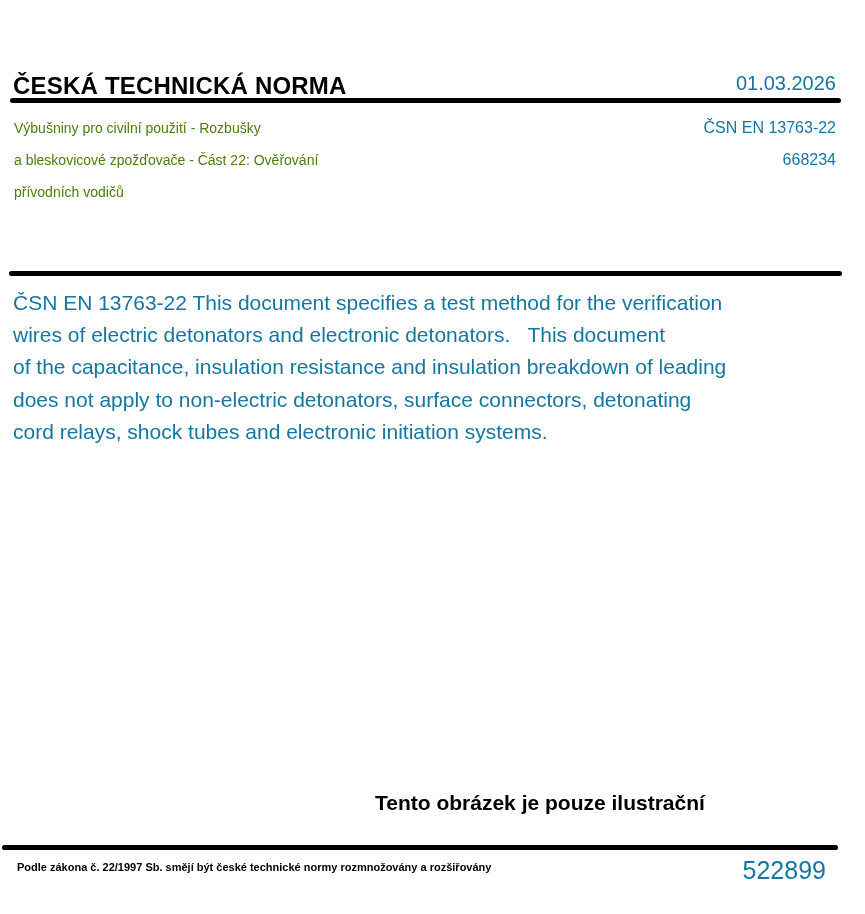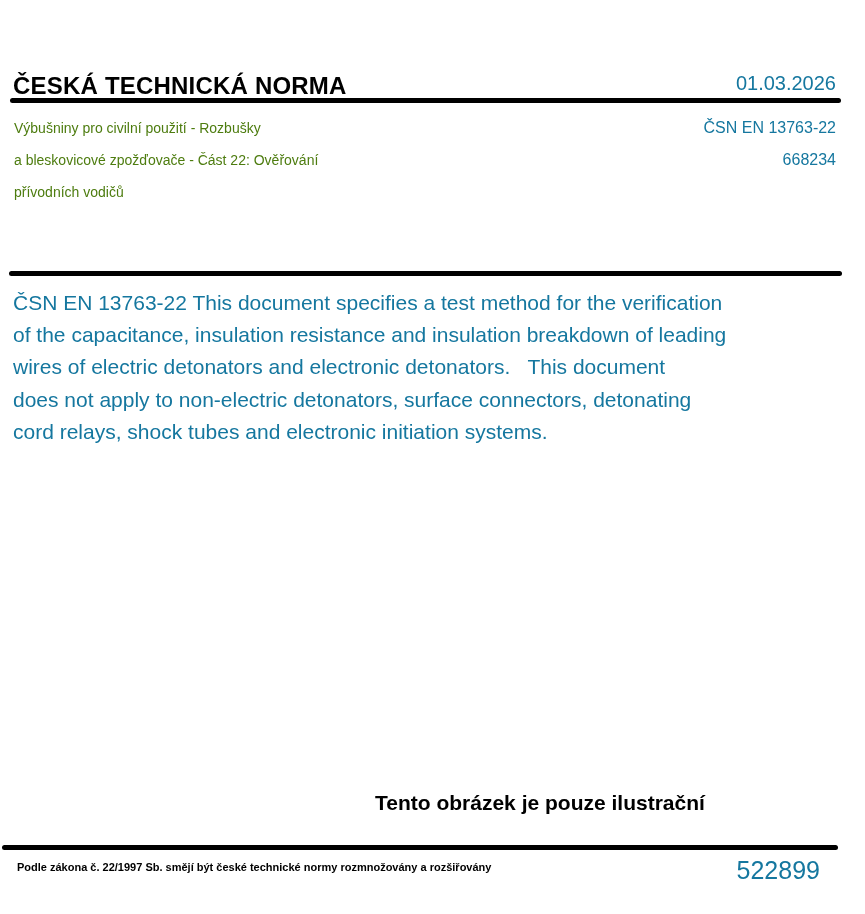--- a/index.html
+++ b/index.html
@@ -83,21 +83,21 @@
     left: 17px;
     top: 859px;
     font-size: 11px;
     font-weight: bold;
     line-height: 17.5px;
     color: #000000;
   }
   .footer-legal div { white-space: pre; }
 
   .footer-number {
-    right: 45px;
+    right: 39px;
     top: 856px;
     font-size: 25px;
     color: #15779f;
     white-space: nowrap;
   }
 </style>
 </head>
 <body>
 
 <div class="abs header-title">ČESKÁ TECHNICKÁ NORMA</div>
@@ -113,22 +113,22 @@
 
 <div class="abs ref-block">
   <div>ČSN EN 13763-22</div>
   <div>668234</div>
 </div>
 
 <div class="abs rule rule-2"></div>
 
 <div class="abs abstract">
   <div>ČSN EN 13763-22 This document specifies a test method for the verification</div>
+  <div>wires of electric detonators and electronic detonators.   This document</div>
   <div>of the capacitance, insulation resistance and insulation breakdown of leading</div>
-  <div>wires of electric detonators and electronic detonators.   This document</div>
   <div>does not apply to non-electric detonators, surface connectors, detonating</div>
   <div>cord relays, shock tubes and electronic initiation systems.</div>
 </div>
 
 <div class="abs notice">Tento obrázek je pouze ilustrační</div>
 
 <div class="abs rule rule-3"></div>
 
 <div class="abs footer-legal">
   <div>Podle zákona č. 22/1997 Sb. smějí být české technické normy rozmnožovány a rozšiřovány</div>

